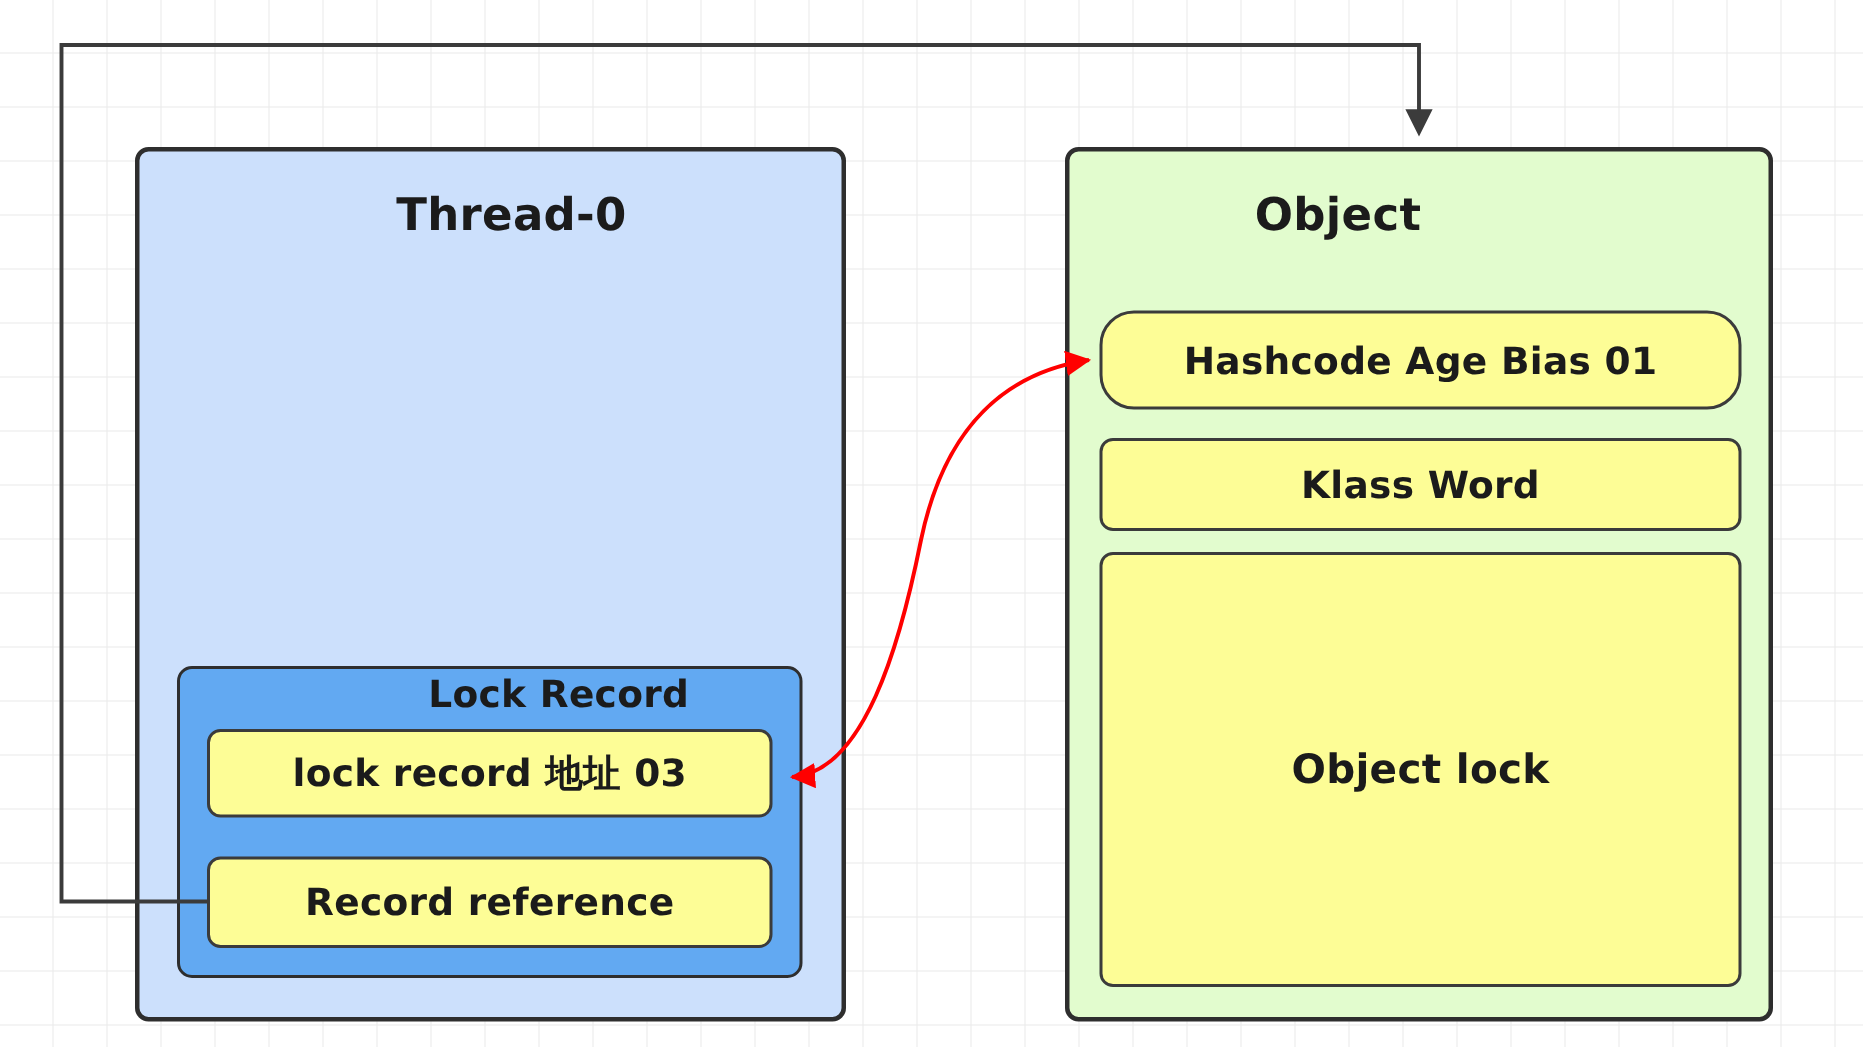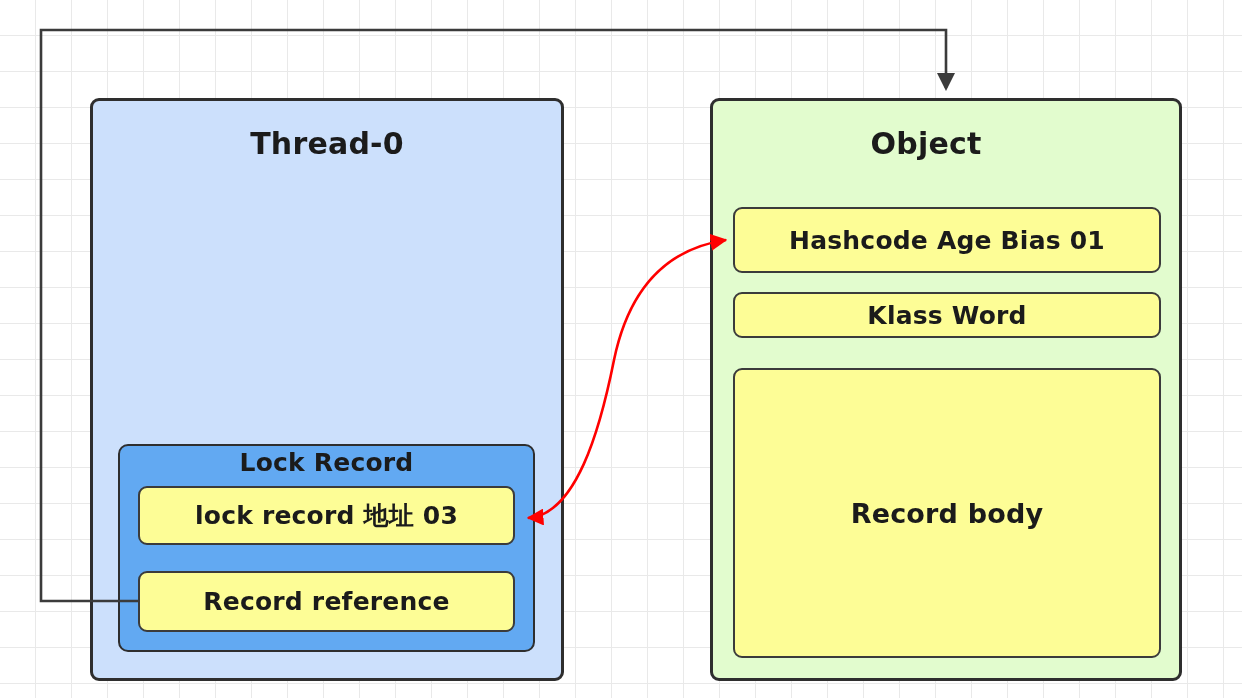--- a/index.html
+++ b/index.html
@@ -84,30 +84,30 @@
   .slot-text {
     font-weight: bold;
     color: #1b1b1b;
     font-size: 25px;
     letter-spacing: 0.2px;
     white-space: nowrap;
   }
   .slot-text-lg { font-size: 27px; }
 
   
-  #slot-hashcode { left: 733px; top: 207px; width: 428px; height: 66px; }
-  #slot-klass    { left: 733px; top: 292px; width: 428px; height: 46px; }
+  #slot-hashcode { left: 733px; top: 207px; width: 428px; height: 66px; border-radius: 23px; }
+  #slot-klass    { left: 733px; top: 292px; width: 428px; height: 62px; }
   #slot-body     { left: 733px; top: 368px; width: 428px; height: 290px; }
 
   #slot-lockrecord { left: 138px; top: 486px; width: 377px; height: 59px; }
   #slot-objref     { left: 138px; top: 571px; width: 377px; height: 61px; }
 
-  #thread-title  { top: 126px; left: 90px; width: 474px; }
-  #object-title  { top: 126px; left: 732px; width: 388px; }
-  #lockrec-title { top: 448px; left: 118px; width: 417px; }
+  #thread-title  { top: 126px; left: 90px; width: 474px; padding-left: 14px; }
+  #object-title  { top: 126px; left: 698px; width: 388px; }
+  #lockrec-title { top: 448px; left: 118px; width: 417px; padding-left: 46px; }
 
   svg.overlay {
     position: absolute;
     left: 0;
     top: 0;
     width: 1242px;
     height: 698px;
     pointer-events: none;
     overflow: visible;
   }
@@ -136,21 +136,21 @@
 
   <div class="slot" id="slot-hashcode">
     <span class="slot-text">Hashcode Age Bias 01</span>
   </div>
 
   <div class="slot" id="slot-klass">
     <span class="slot-text">Klass Word</span>
   </div>
 
   <div class="slot" id="slot-body">
-    <span class="slot-text slot-text-lg">Record body</span>
+    <span class="slot-text slot-text-lg">Object lock</span>
   </div>
 
   <svg class="overlay" viewBox="0 0 1242 698">
     <defs>
       <marker id="arrow-black" viewBox="0 0 12 12" refX="10" refY="6" markerWidth="7" markerHeight="7" orient="auto-start-reverse">
         <path d="M 0 0 L 12 6 L 0 12 z" fill="#3b3b3b"></path>
       </marker>
       <marker id="arrow-red-end" viewBox="0 0 12 12" refX="11" refY="6" markerWidth="6.5" markerHeight="6.5" orient="auto">
         <path d="M 0 0 L 12 6 L 0 12 z" fill="#ff0000"></path>
       </marker>

